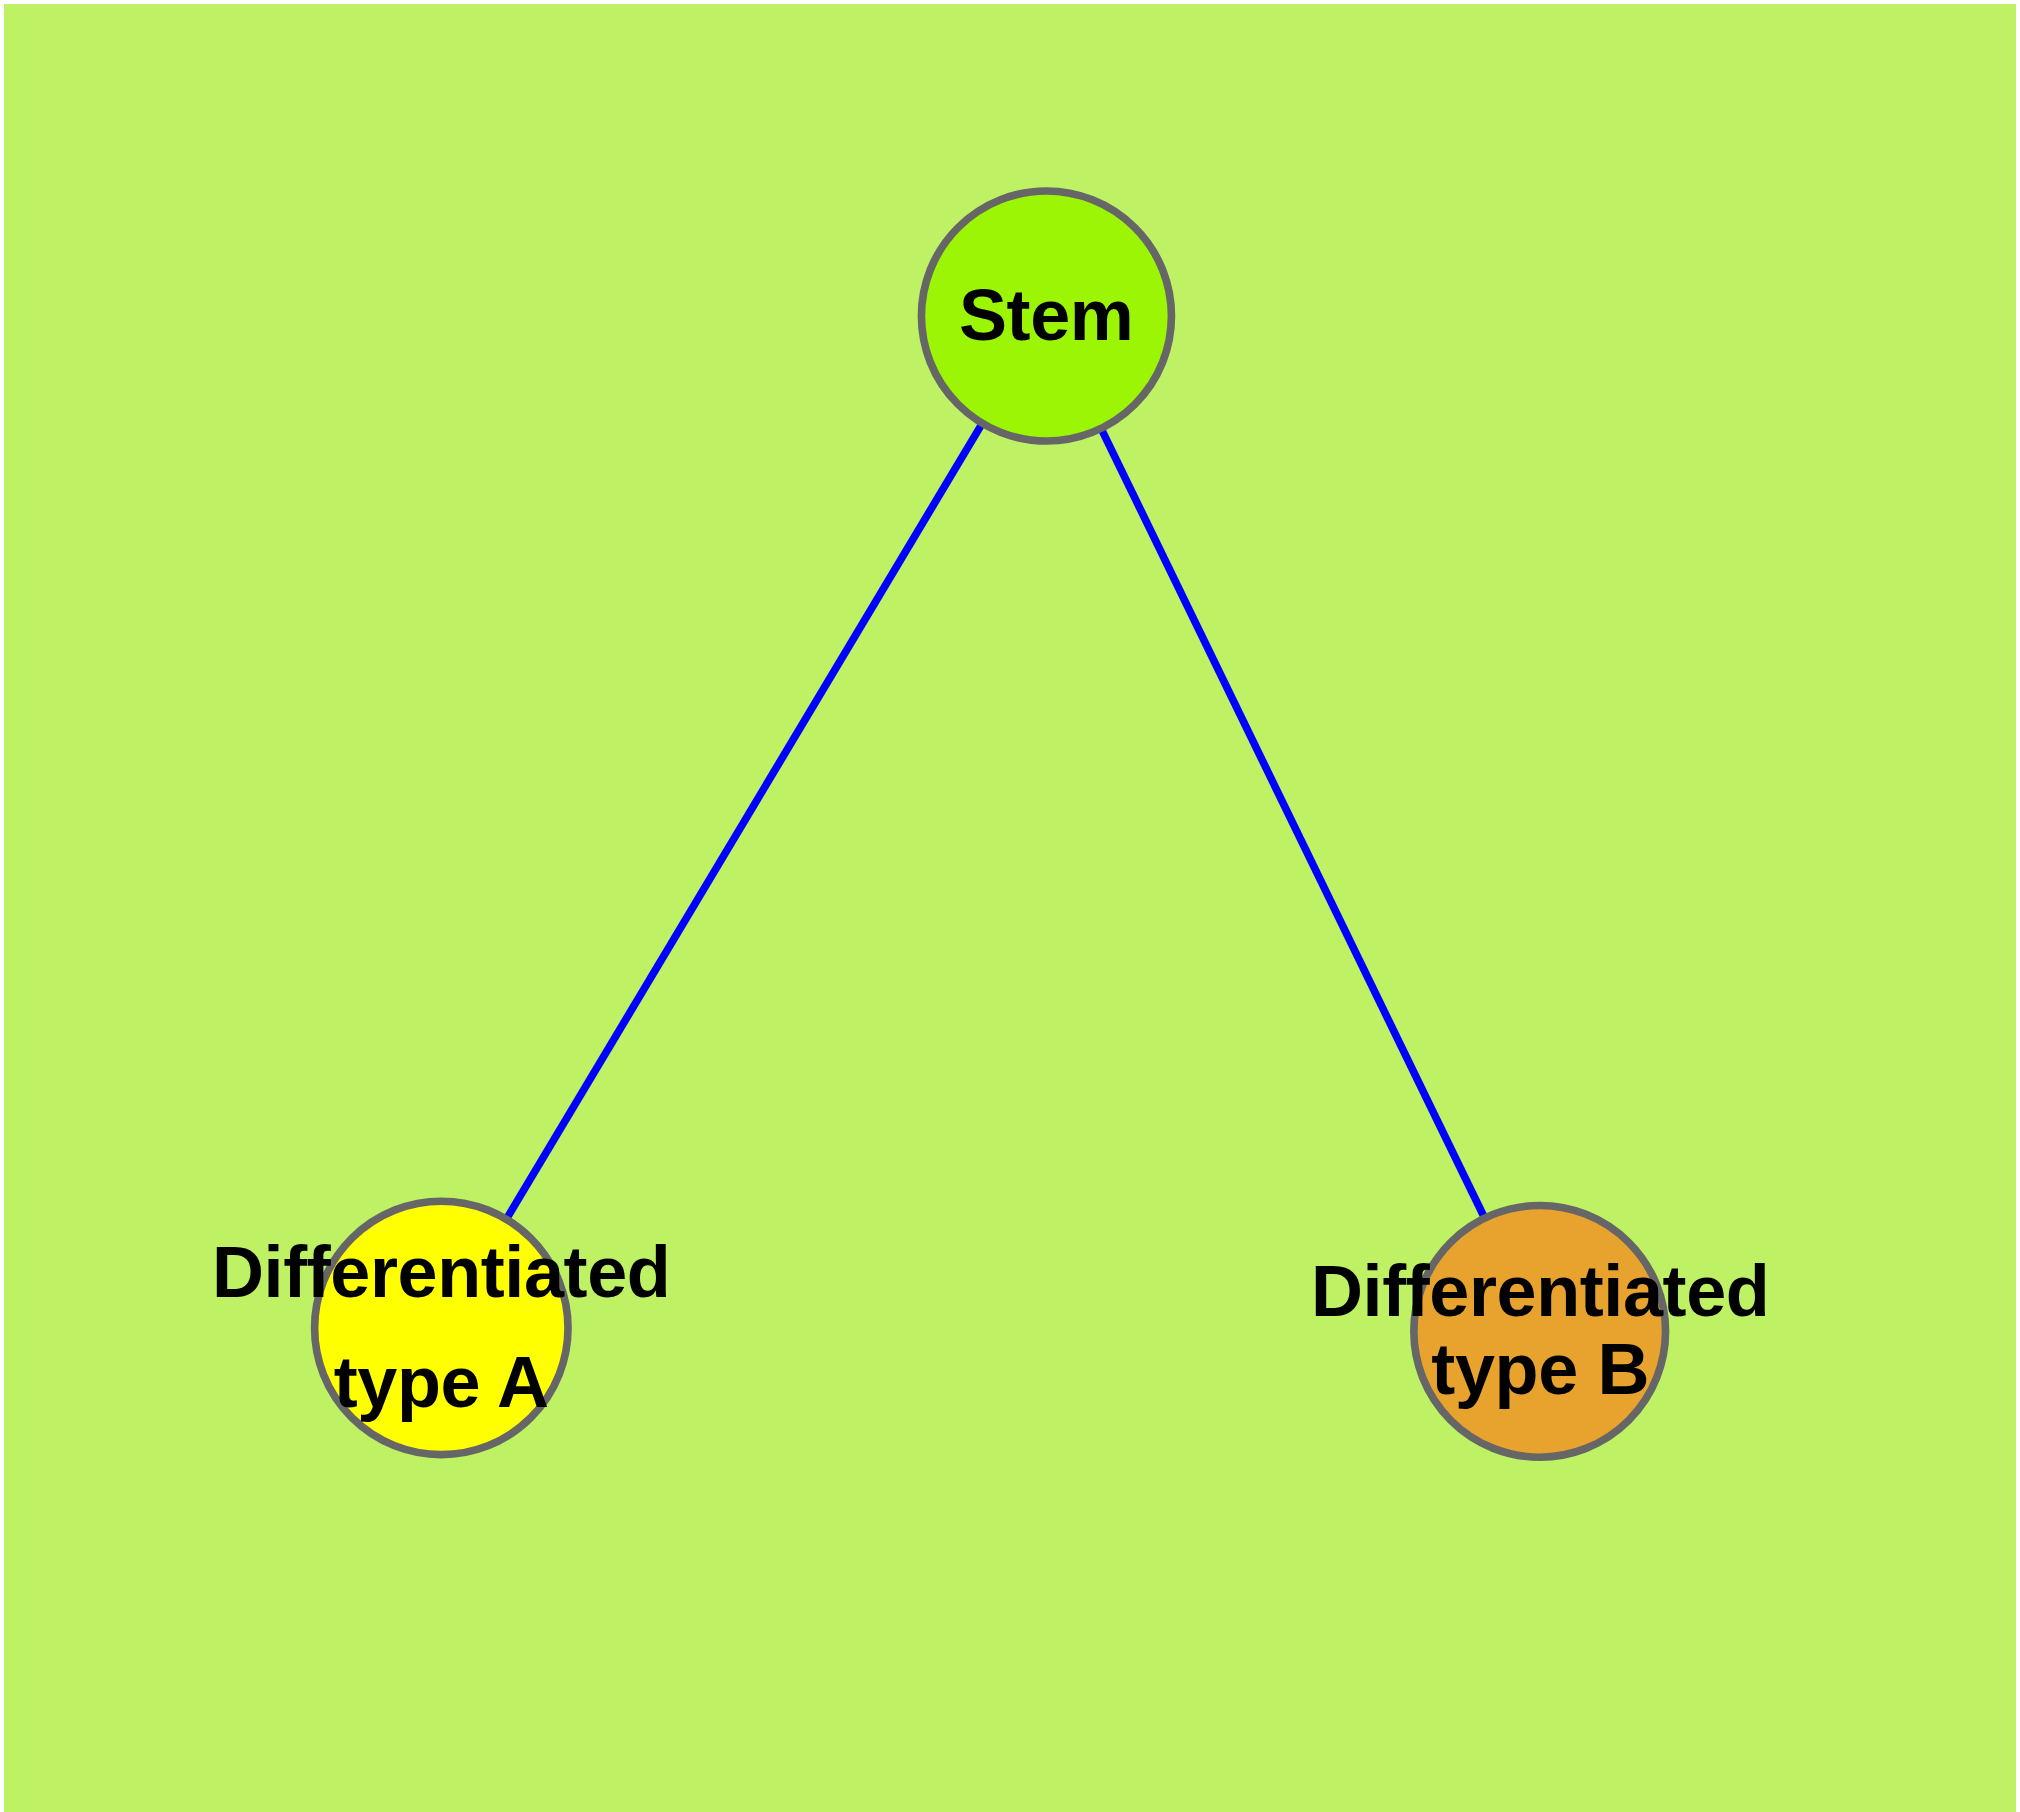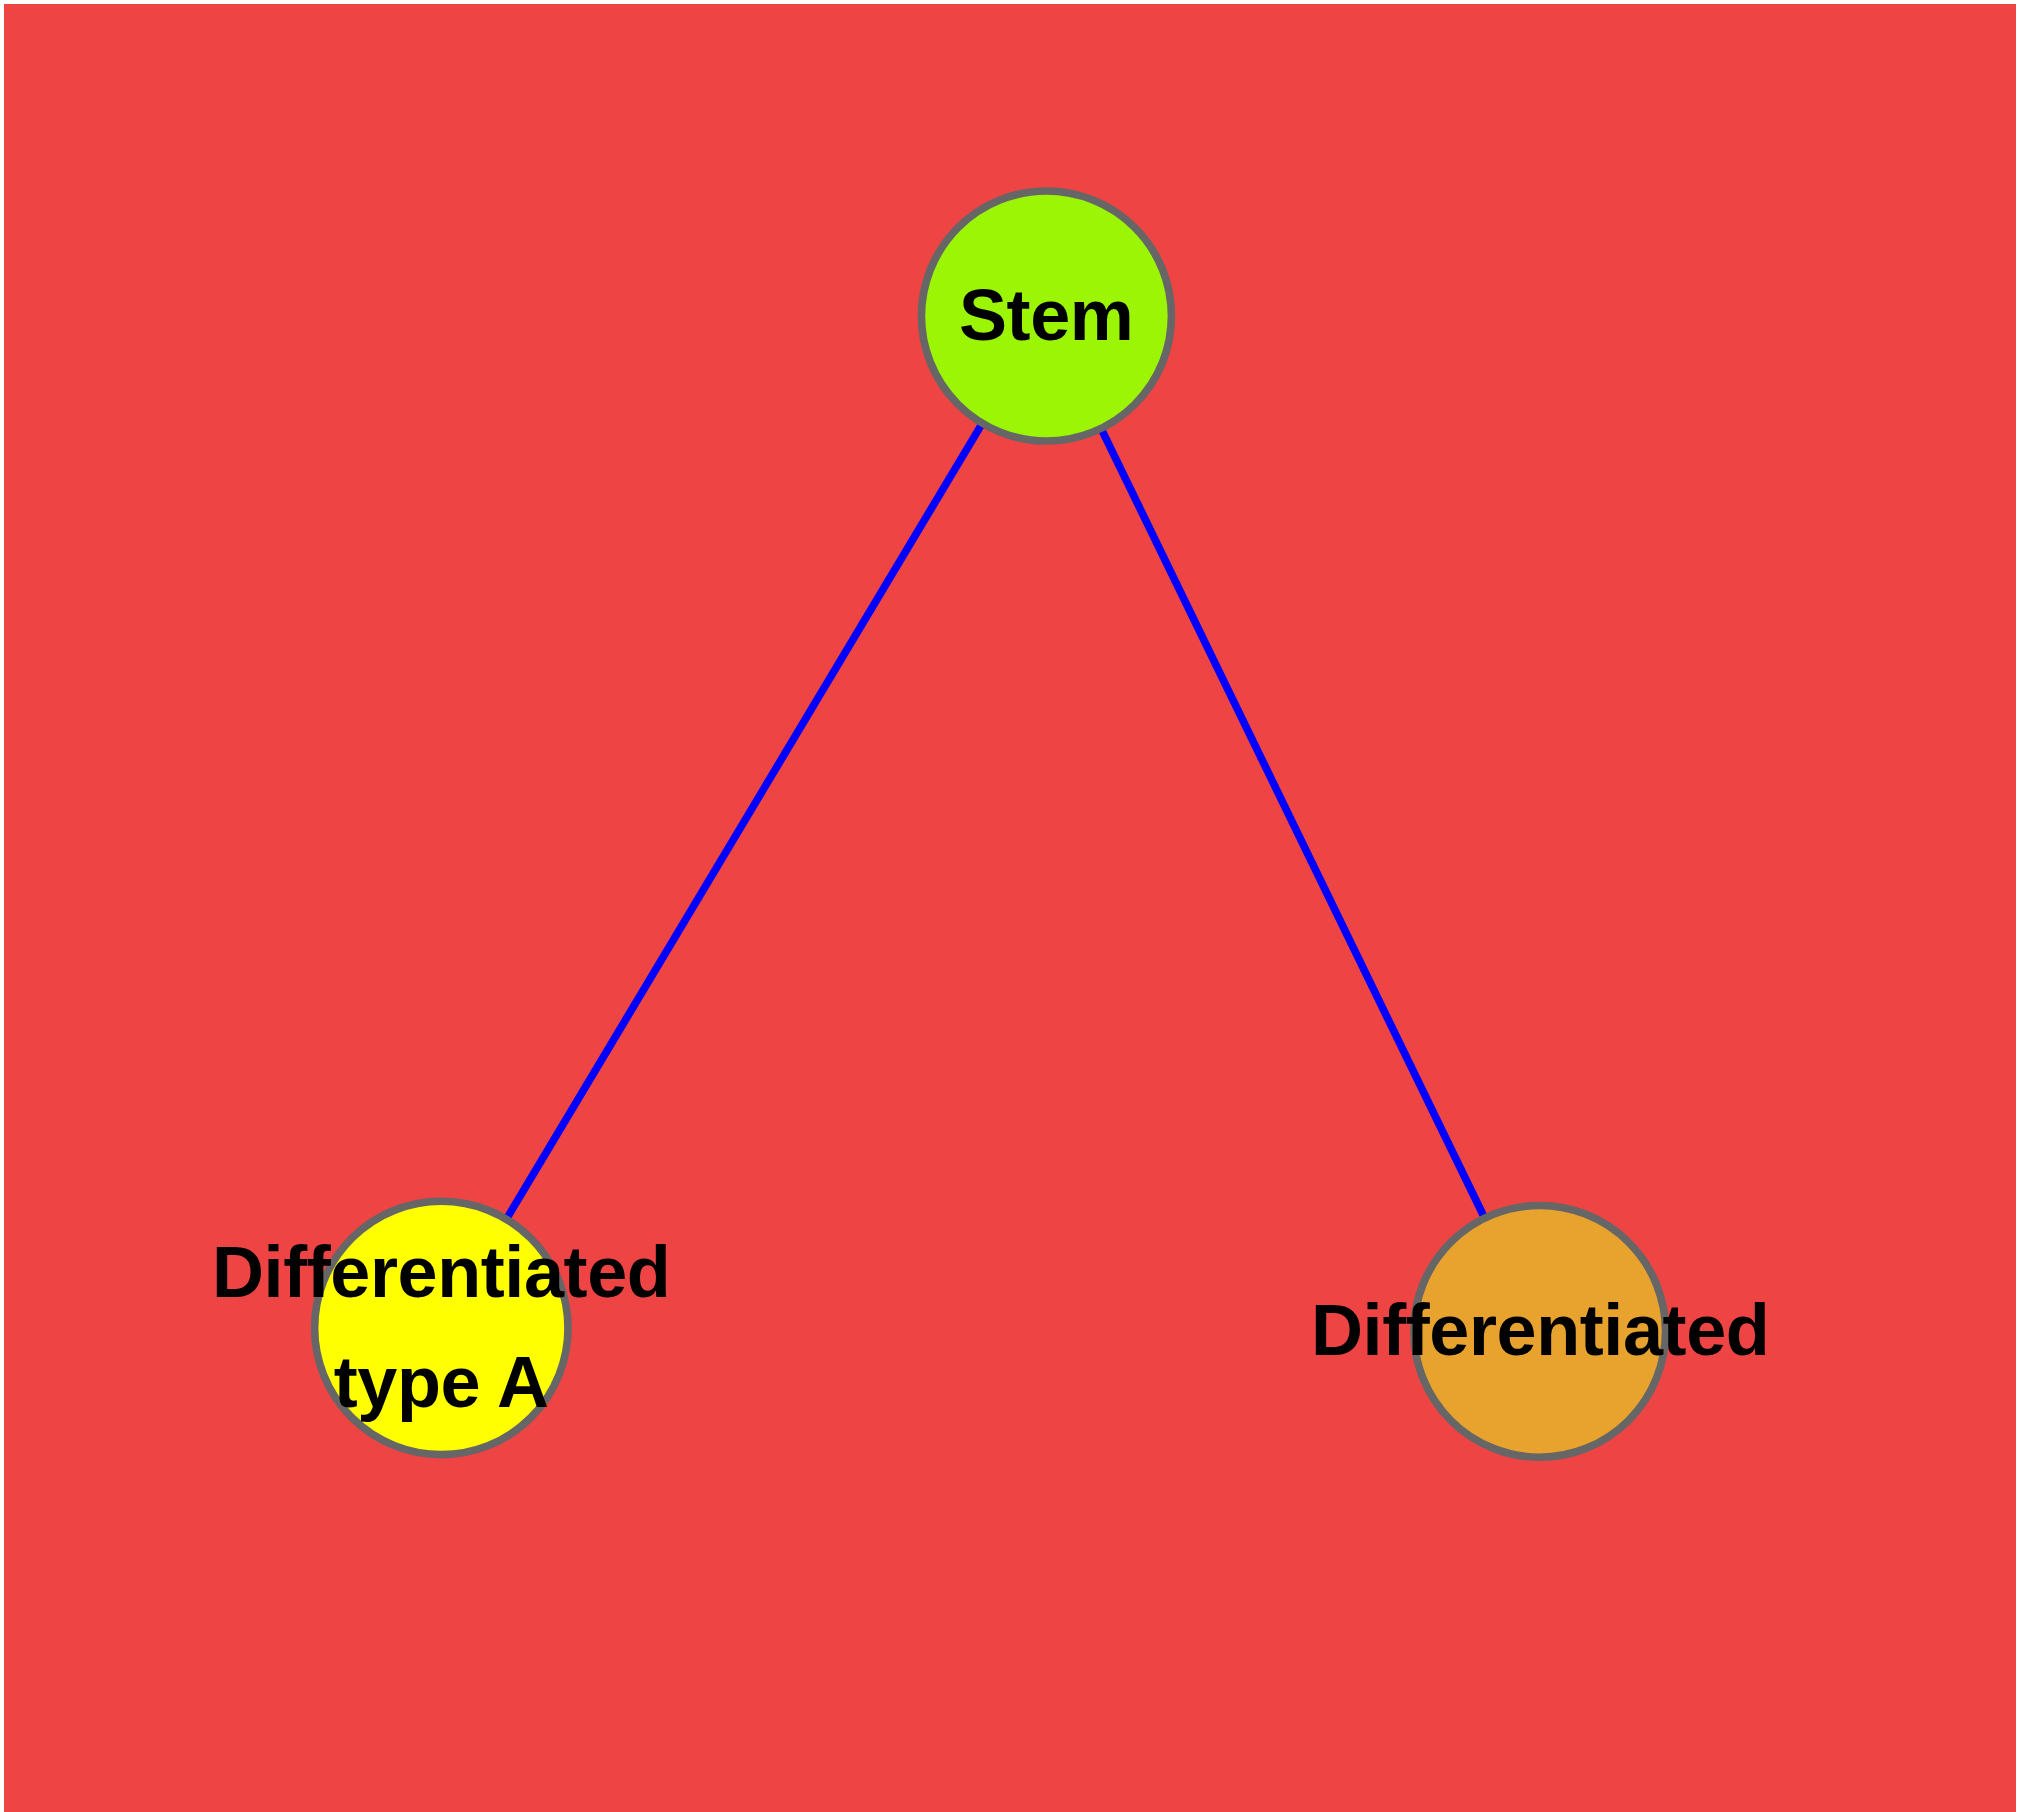--- a/index.html
+++ b/index.html
@@ -14,21 +14,21 @@
     background: #ffffff;
     overflow: hidden;
     font-family: "Liberation Sans", "DejaVu Sans", sans-serif;
   }
   #plot-area {
     position: absolute;
     left: 4.2px;
     top: 4.2px;
     width: 2012px;
     height: 1808px;
-    background: #ef4444;
+    background: #bef264;
   }
   #graph-svg {
     position: absolute;
     left: 0;
     top: 0;
     width: 2012px;
     height: 1808px;
     display: block;
   }
   .node-label {
@@ -55,17 +55,17 @@
         </g>
       <g id="nodes-layer">
           <circle cx="1230" cy="368" r="147.5" fill="#9bf505" stroke="#666666" stroke-width="9"></circle>
           <circle cx="516" cy="1562" r="149.5" fill="#ffff00" stroke="#666666" stroke-width="9"></circle>
           <circle cx="1812" cy="1566" r="148.5" fill="#e8a32e" stroke="#666666" stroke-width="9"></circle>
         </g>
     </svg>
     <div id="labels-layer">
         <div class="node-label" style="left: 1042px; top: 312px; font-size: 72px; color: rgb(0, 0, 0);"><span style="display: block;">Stem</span></div>
         <div class="node-label" style="left: 437px; top: 1324px; font-size: 72px; color: rgb(0, 0, 0);"><span style="display: block;">Differentiated</span><span style="display: block; margin-top: 32px;">type A</span></div>
-        <div class="node-label" style="left: 1536px; top: 1327px; font-size: 72px; color: rgb(0, 0, 0);"><span style="display: block;">Differentiated</span></div>
+        <div class="node-label" style="left: 1536px; top: 1327px; font-size: 72px; color: rgb(0, 0, 0);"><span style="display: block;">Differentiated</span><span style="display: block;">type B</span></div>
       </div>
   </div>
 </div>
 
 
 </body></html>

